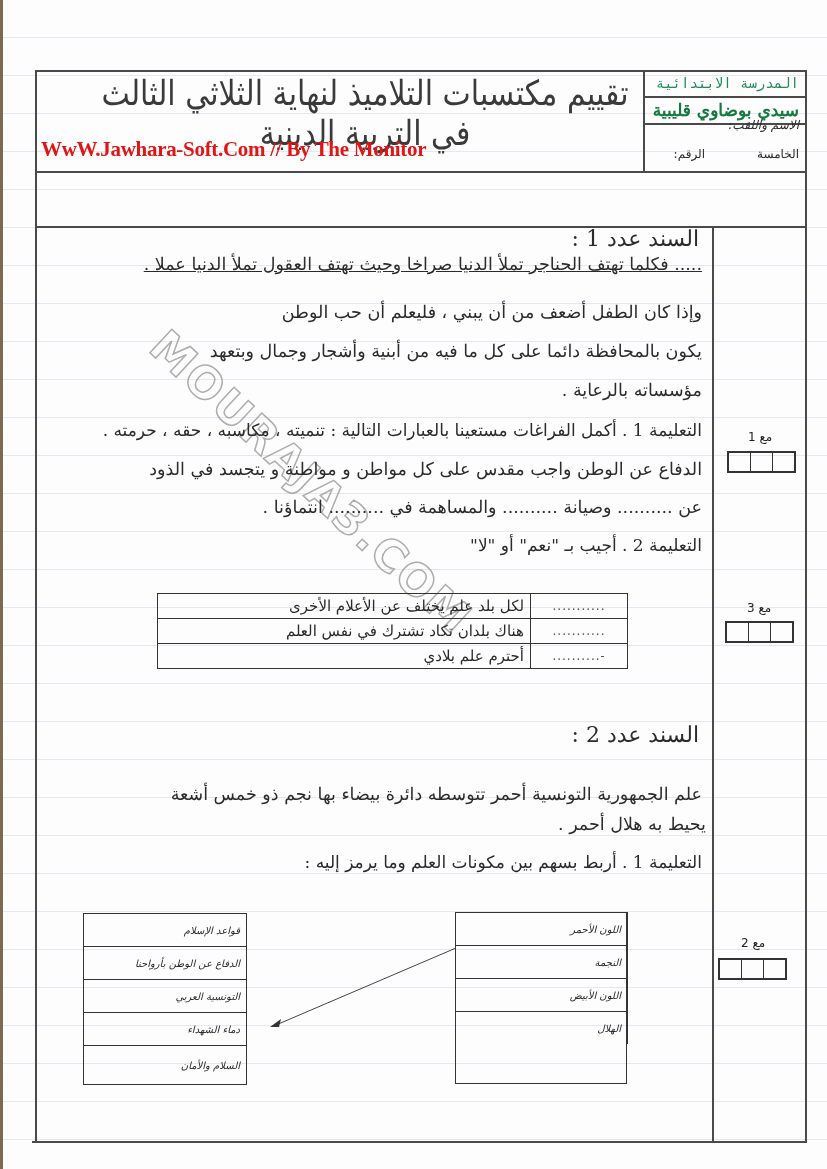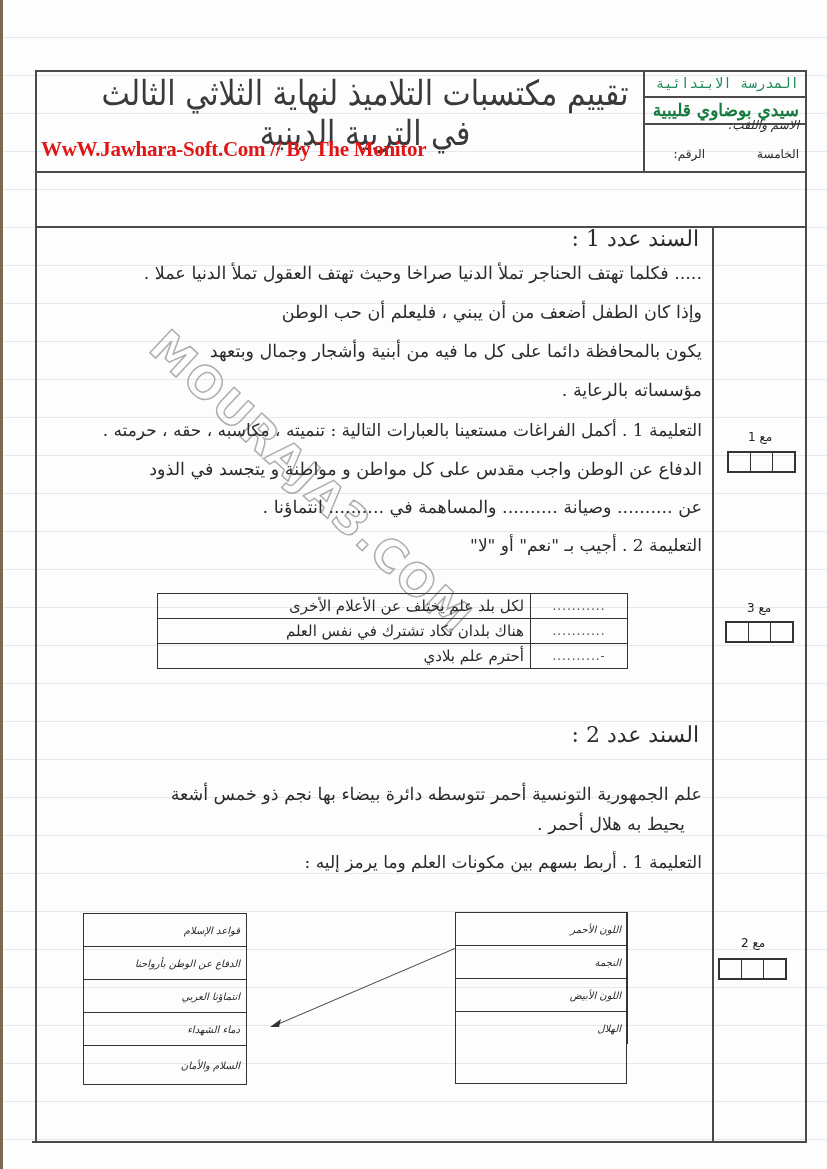--- a/index.html
+++ b/index.html
@@ -74,21 +74,21 @@
 <div class="ar school2" style="right:28px;top:100px;">سيدي بوضاوي قليبية</div>
 <div class="ar small" style="right:28px;top:118px;font-style:italic;">الاسم واللقب:</div>
 <div class="ar small" style="right:28px;top:147px;margin-left:32px;">الخامسة</div>
 <div class="ar small" style="right:122px;top:147px;">الرقم:</div>
 
 <div class="line vline" style="left:712px;top:226px;height:916px;"></div>
 
 <div class="wm">MOURAJA3.COM</div>
 
 <div class="ar h-sanad" style="right:128px;top:226px;">السند عدد 1 :</div>
-<div class="ar para" style="right:125px;top:263px;">..... فكلما تهتف الحناجر تملأ الدنيا صراخا وحيث تهتف العقول تملأ الدنيا عملا .</div>
+<div class="ar para" style="right:125px;top:254px;text-decoration:underline;">..... فكلما تهتف الحناجر تملأ الدنيا صراخا وحيث تهتف العقول تملأ الدنيا عملا .</div>
 <div class="ar para" style="right:125px;top:302px;">وإذا كان الطفل أضعف من أن يبني ، فليعلم أن حب الوطن</div>
 <div class="ar para" style="right:125px;top:341px;">يكون بالمحافظة دائما على كل ما فيه من أبنية وأشجار وجمال وبتعهد</div>
 <div class="ar para" style="right:125px;top:380px;">مؤسساته بالرعاية .</div>
 
 <div class="ar instr" style="right:125px;top:420px;">التعليمة 1 . أكمل الفراغات مستعينا بالعبارات التالية : تنميته ، مكاسبه ، حقه ، حرمته .</div>
 <div class="ar para" style="right:125px;top:459px;">الدفاع عن الوطن واجب مقدس على كل مواطن و مواطنة و يتجسد في الذود</div>
 <div class="ar para" style="right:125px;top:497px;">عن .......... وصيانة .......... والمساهمة في .......... انتماؤنا .</div>
 <div class="ar instr" style="right:125px;top:535px;">التعليمة 2 . أجيب بـ "نعم" أو "لا"</div>
 
 <table class="yn" style="left:157px;top:593px;width:471px;">
@@ -103,33 +103,33 @@
   </tr>
   <tr>
     <td class="stmt">أحترم علم بلادي</td>
     <td class="ans">-..........</td>
   </tr>
 </tbody>
   </table>
 
 <div class="ar h-sanad" style="right:128px;top:722px;">السند عدد 2 :</div>
 <div class="ar para" style="right:125px;top:768px;margin-top:16px;">علم الجمهورية التونسية أحمر تتوسطه دائرة بيضاء بها نجم ذو خمس أشعة</div>
-<div class="ar para" style="right:142px;top:814px;">يحيط به هلال أحمر .</div>
+<div class="ar para" style="right:121px;top:814px;">يحيط به هلال أحمر .</div>
 <div class="ar instr" style="right:125px;top:852px;">التعليمة 1 . أربط بسهم بين مكونات العلم وما يرمز إليه :</div>
 
 <table class="match" style="left:83px;top:913px;width:164px;">
   <tbody>
       <tr>
         <td>قواعد الإسلام</td>
       </tr>
   <tr>
         <td>الدفاع عن الوطن بأرواحنا</td>
       </tr>
   <tr>
-        <td>انتماؤنا العربي</td>
+        <td>التونسية العربي</td>
       </tr>
   <tr>
         <td>دماء الشهداء</td>
       </tr>
   <tr>
         <td style="height:38px;">السلام والأمان</td>
       </tr>
 </tbody>
   </table>
 

